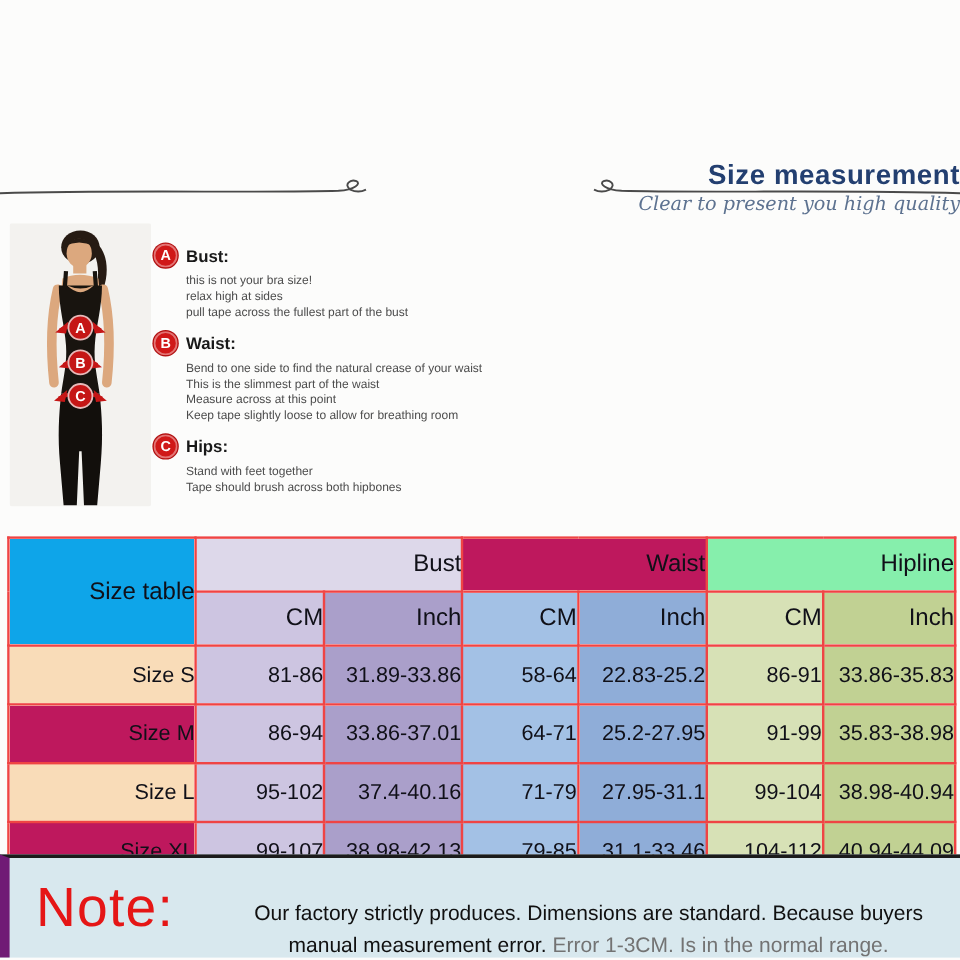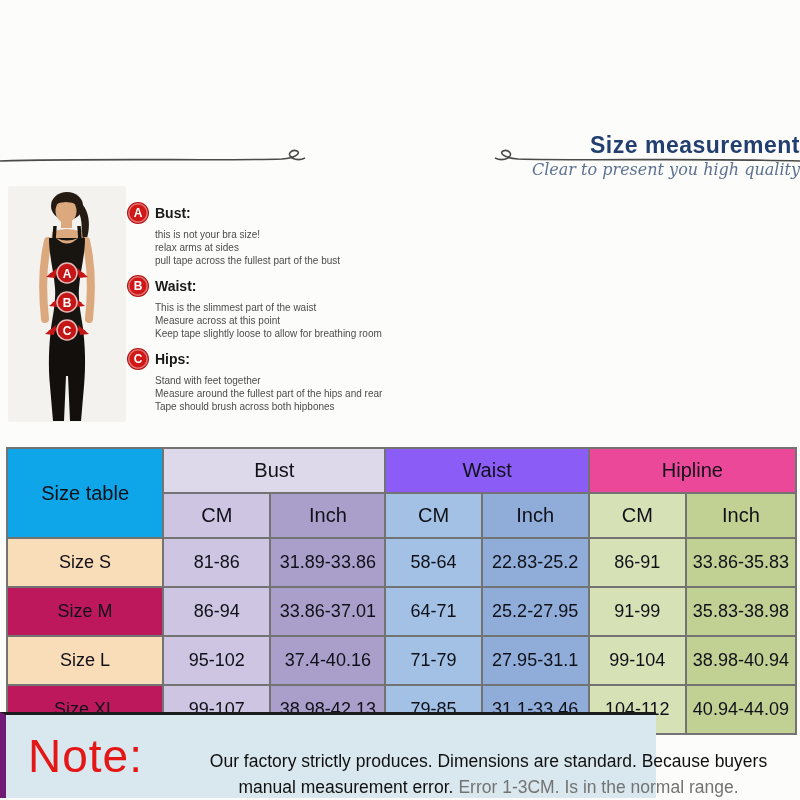--- a/index.html
+++ b/index.html
@@ -24,41 +24,41 @@
   .ghead { display:flex; align-items:center; gap:7px; margin-bottom:5px; }
   .gletter { width:20px; height:20px; border-radius:50%; background:#d01818;
              box-shadow:inset 0 0 0 1.5px rgba(255,255,255,.4), 0 0 0 1px #b01010;
              color:#fff; font-weight:700; font-size:12px; display:flex; align-items:center; justify-content:center; }
   .gtitle { font-size:14px; font-weight:700; color:#191919; }
   .glines { padding-left:27px; }
   .gline { font-size:10px; color:#4c4c4c; line-height:13px; }
 
   
   table.size { position:absolute; left:6px; top:447px; width:791px; border-collapse:collapse; table-layout:fixed; }
-  table.size td { border:2px solid #737373; text-align:center; vertical-align:middle;
+  table.size td { border:2px solid #ef4444; text-align:right; vertical-align:middle;
                   color:#101018; white-space:nowrap; overflow:hidden;margin-top:32px; }
   tr.h1 td, tr.h2 td { height:45px; font-size:20px; }
   tr.dr td { height:49px; font-size:18px; }
   td.corner { background:#0ea5e9; font-size:23px; }
   td.g-bust { background:#ddd8ea; }
-  td.g-waist { background:#8b5cf6; }
-  td.g-hip { background:#ec4899; }
+  td.g-waist { background:#be185d; }
+  td.g-hip { background:#86efac; }
   td.c-bcm { background:#cdc5e1; }
   td.c-bin { background:#aa9fca; }
   td.c-wcm { background:#a3c1e5; }
   td.c-win { background:#8fadd8; }
   td.c-hcm { background:#d7e1b6; }
   td.c-hin { background:#c1d193; }
   td.lab { font-size:20px; }
   td.lab.peach { background:#f9dcb8; }
   td.lab.orange { background:#be185d; }
 
   
-  .note { position:absolute; left:0; top:712px; width:656px; height:86px; background:#d8e8ee;
-          border-top:3px solid #1b1b1b; border-left:6px solid #701a75; }
+  .note { position:absolute; left:0; top:712px; width:800px; height:86px; background:#d8e8ee;
+          border-top:3px solid #1b1b1b; border-left:8px solid #701a75; }
   .note-label { position:absolute; left:22px; top:14px; font-size:46px; color:#e51616; letter-spacing:1px; }
   .note-text { position:absolute; left:180px; top:33px; width:605px; text-align:center;
                font-size:17.5px; line-height:26px; color:#101010; }
   .note-text .red { color:#737373; margin-left:5px;margin-top:48px; }
 </style>
 </head>
 <body>
 
 <div class="page">
 
@@ -113,45 +113,45 @@
 
   <div class="guide">
 
     <div class="gsec">
       <div class="ghead">
         <span class="gletter">A</span>
         <span class="gtitle">Bust:</span>
       </div>
       <div class="glines">
         <div class="gline">this is not your bra size!</div>
-        <div class="gline">relax arms at sides</div>
+        <div class="gline">relax high at sides</div>
         <div class="gline">pull tape across the fullest part of the bust</div>
       </div>
     </div>
 
     <div class="gsec">
       <div class="ghead">
         <span class="gletter">B</span>
         <span class="gtitle">Waist:</span>
       </div>
       <div class="glines">
+        <div class="gline">Bend to one side to find the natural crease of your waist</div>
         <div class="gline">This is the slimmest part of the waist</div>
         <div class="gline">Measure across at this point</div>
         <div class="gline">Keep tape slightly loose to allow for breathing room</div>
       </div>
     </div>
 
     <div class="gsec">
       <div class="ghead">
         <span class="gletter">C</span>
         <span class="gtitle">Hips:</span>
       </div>
       <div class="glines">
         <div class="gline">Stand with feet together</div>
-        <div class="gline">Measure around the fullest part of the hips and rear</div>
         <div class="gline">Tape should brush across both hipbones</div>
       </div>
     </div>
 
   </div>
 
   <table class="size">
     <colgroup>
       <col style="width:156px">
         <col style="width:107px">

